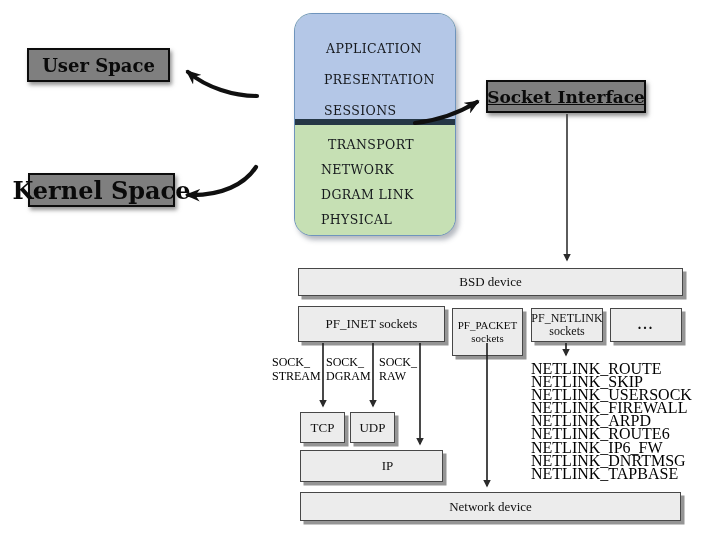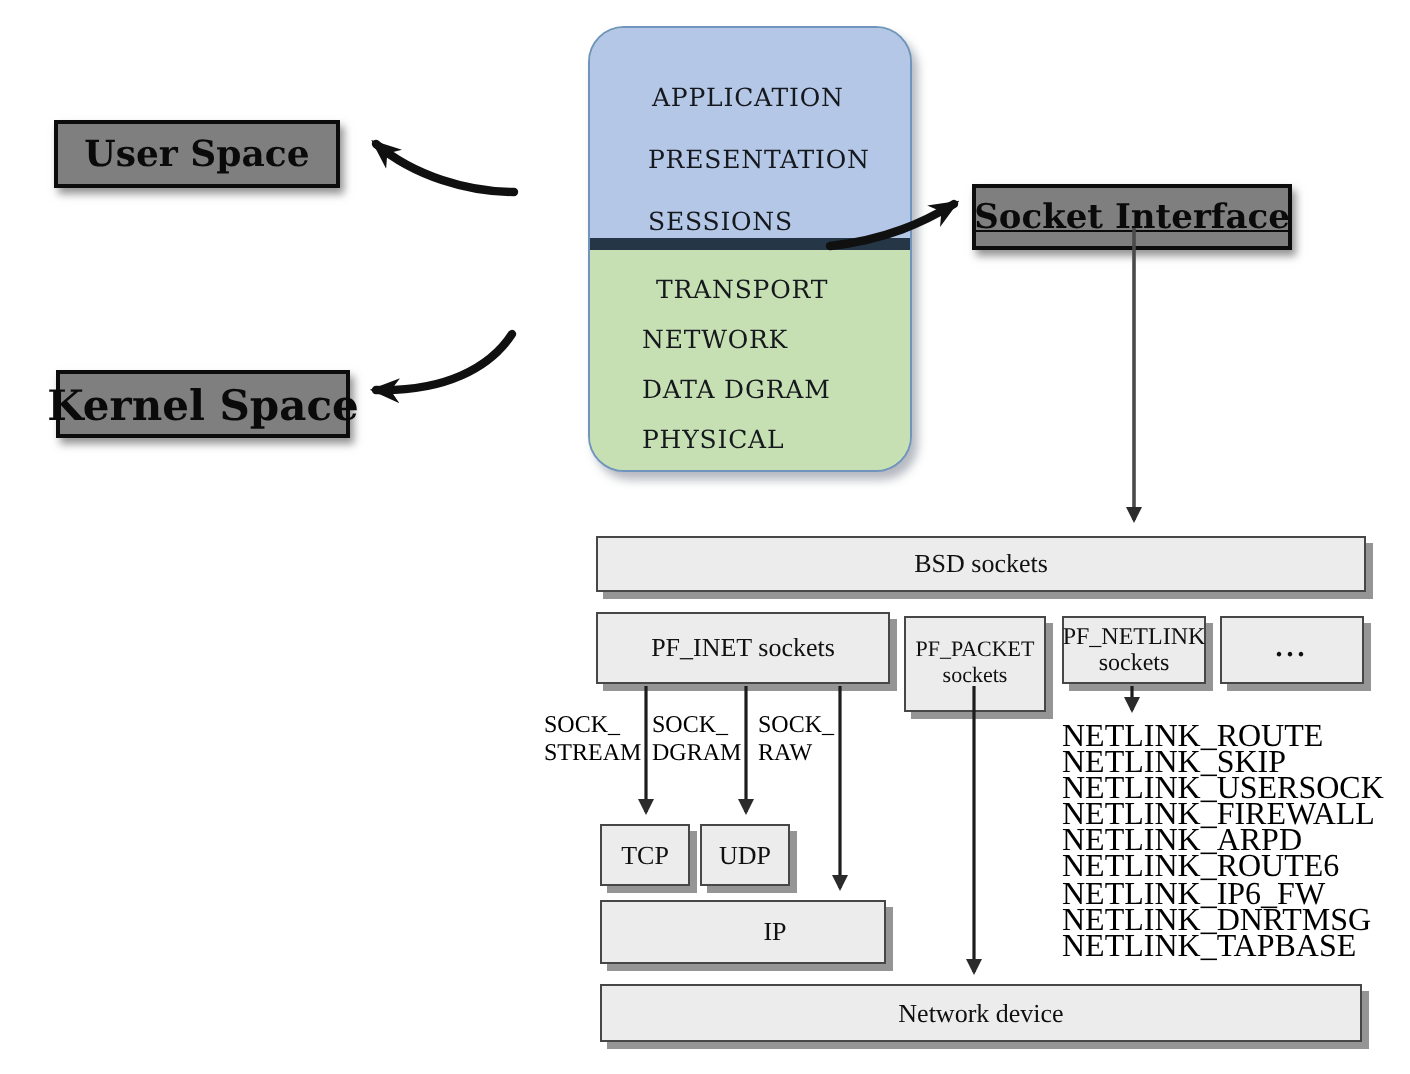--- a/index.html
+++ b/index.html
@@ -19,24 +19,24 @@
   .osi-kernel{position:absolute;left:0;top:111px;width:100%;height:112px;background:#c6e0b4;}
   .osi-label{
     position:absolute;font-family:"DejaVu Serif", serif;font-size:12.5px;
     letter-spacing:.4px;color:#15181c;white-space:nowrap;
   }
   
   .gray-box{
     position:absolute;background:#7f7f7f;border:2.2px solid #0c0c0c;box-sizing:border-box;
     display:flex;align-items:center;justify-content:center;
     font-family:"DejaVu Serif", serif;font-weight:bold;color:#0a0a0a;
-    box-shadow:2px 3px 4px rgba(60,60,60,.55);white-space:nowrap;margin-top:12px;
+    box-shadow:2px 3px 4px rgba(60,60,60,.55);white-space:nowrap;
   }
   .user-space{left:27px;top:48px;width:143px;height:34px;font-size:18px;}
-  .kernel-space{left:28px;top:173px;width:147px;height:34px;font-size:21px;}
+  .kernel-space{left:28px;top:173px;width:147px;height:34px;font-size:24px;}
   .socket-interface{left:486px;top:80px;width:160px;height:33px;font-size:17px;text-decoration:underline;}
   
   .sbox{
     position:absolute;background:#ececec;border:1.6px solid #474747;box-sizing:border-box;
     display:flex;flex-direction:column;align-items:center;justify-content:center;
     font-size:13px;line-height:14px;color:#101010;
     box-shadow:3.5px 3.5px 0 rgba(130,130,130,.85);text-align:center;white-space:nowrap;
   }
   .bsd{left:298px;top:268px;width:385px;height:28px;}
   .pf-inet{left:298px;top:306px;width:147px;height:36px;}
@@ -63,36 +63,36 @@
 
   <div class="osi-box">
     <div class="osi-user"></div>
     <div class="osi-divider"></div>
     <div class="osi-kernel"></div>
     <span class="osi-label" style="left:31px;top:27px">APPLICATION</span>
     <span class="osi-label" style="left:29px;top:58px">PRESENTATION</span>
     <span class="osi-label" style="left:29px;top:89px">SESSIONS</span>
     <span class="osi-label" style="left:33px;top:123px">TRANSPORT</span>
     <span class="osi-label" style="left:26px;top:148px">NETWORK</span>
-    <span class="osi-label" style="left:26px;top:173px">DATA DGRAM</span>
+    <span class="osi-label" style="left:26px;top:173px">DGRAM LINK</span>
     <span class="osi-label" style="left:26px;top:198px">PHYSICAL</span>
   </div>
 
   <div class="gray-box user-space">
     <span>User Space</span>
   </div>
   <div class="gray-box kernel-space">
     <span>Kernel Space</span>
   </div>
   <div class="gray-box socket-interface">
     <span>Socket Interface</span>
   </div>
 
   <div class="sbox bsd">
-    <span>BSD sockets</span>
+    <span>BSD device</span>
   </div>
   <div class="sbox pf-inet">
     <span>PF_INET sockets</span>
   </div>
   <div class="sbox pf-packet">
     <span>PF_PACKET</span>
     <span>sockets</span>
   </div>
   <div class="sbox pf-netlink">
     <span>PF_NETLINK</span>

